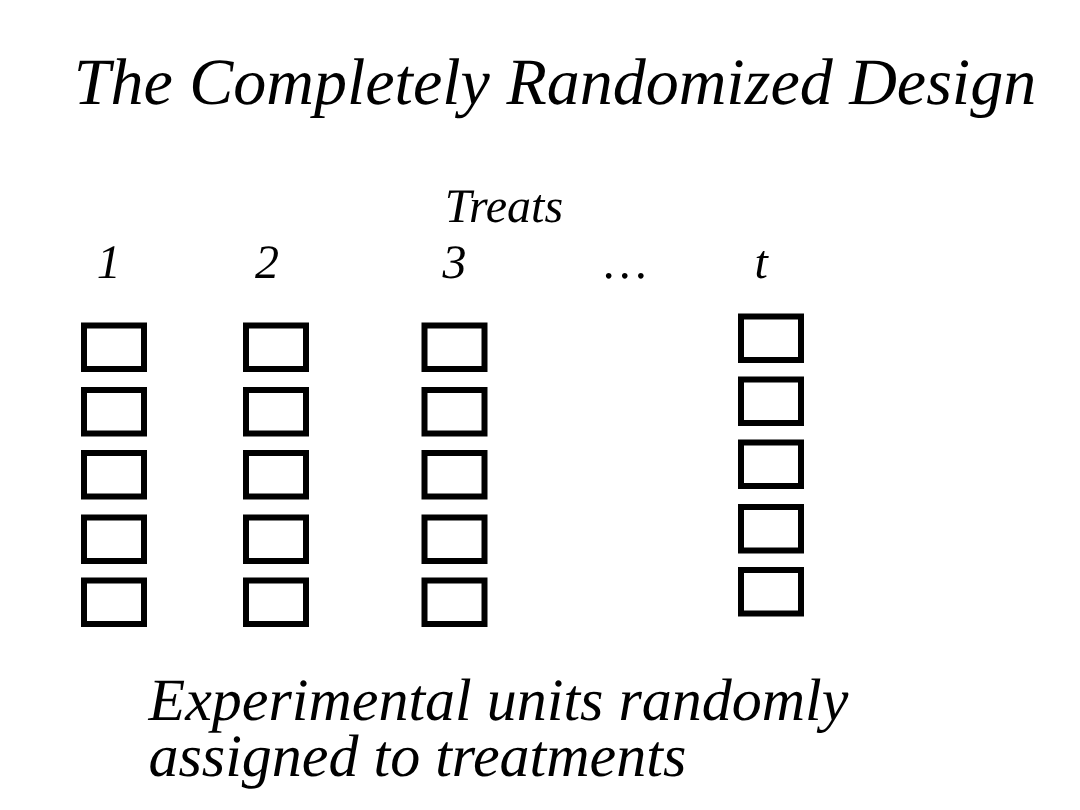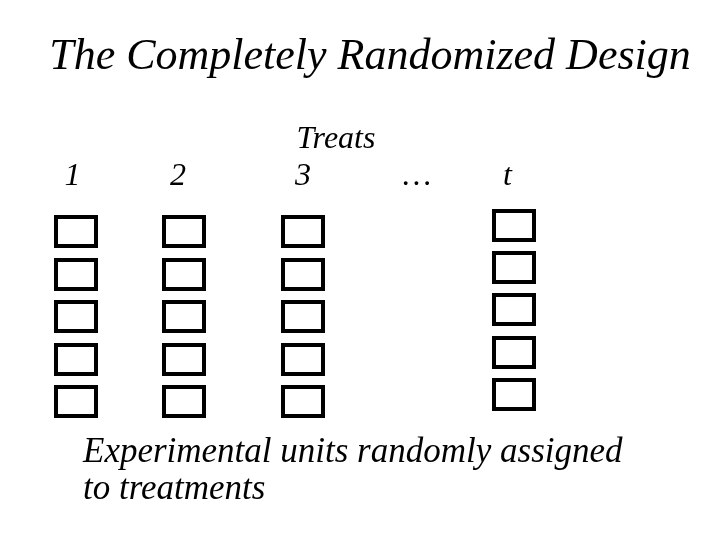--- a/index.html
+++ b/index.html
@@ -49,22 +49,22 @@
     height: 33px;
     box-sizing: border-box;
     border: 4px solid #000000;
     background: #ffffff;
   }
   .caption {
     position: absolute;
     top: 432px;
     left: 83px;
     width: 545px;
-    margin: 0;
-    font-size: 35px;
+    margin: 16px;
+    font-size: 40px;
     line-height: 37px;
   }
 </style>
 </head>
 <body>
 
 <div class="slide" style="background-color: rgb(255, 255, 255); color: rgb(0, 0, 0);">
   <h1 class="title">The Completely Randomized Design</h1>
   <div class="treats-label">Treats</div>
   <div id="columns">

